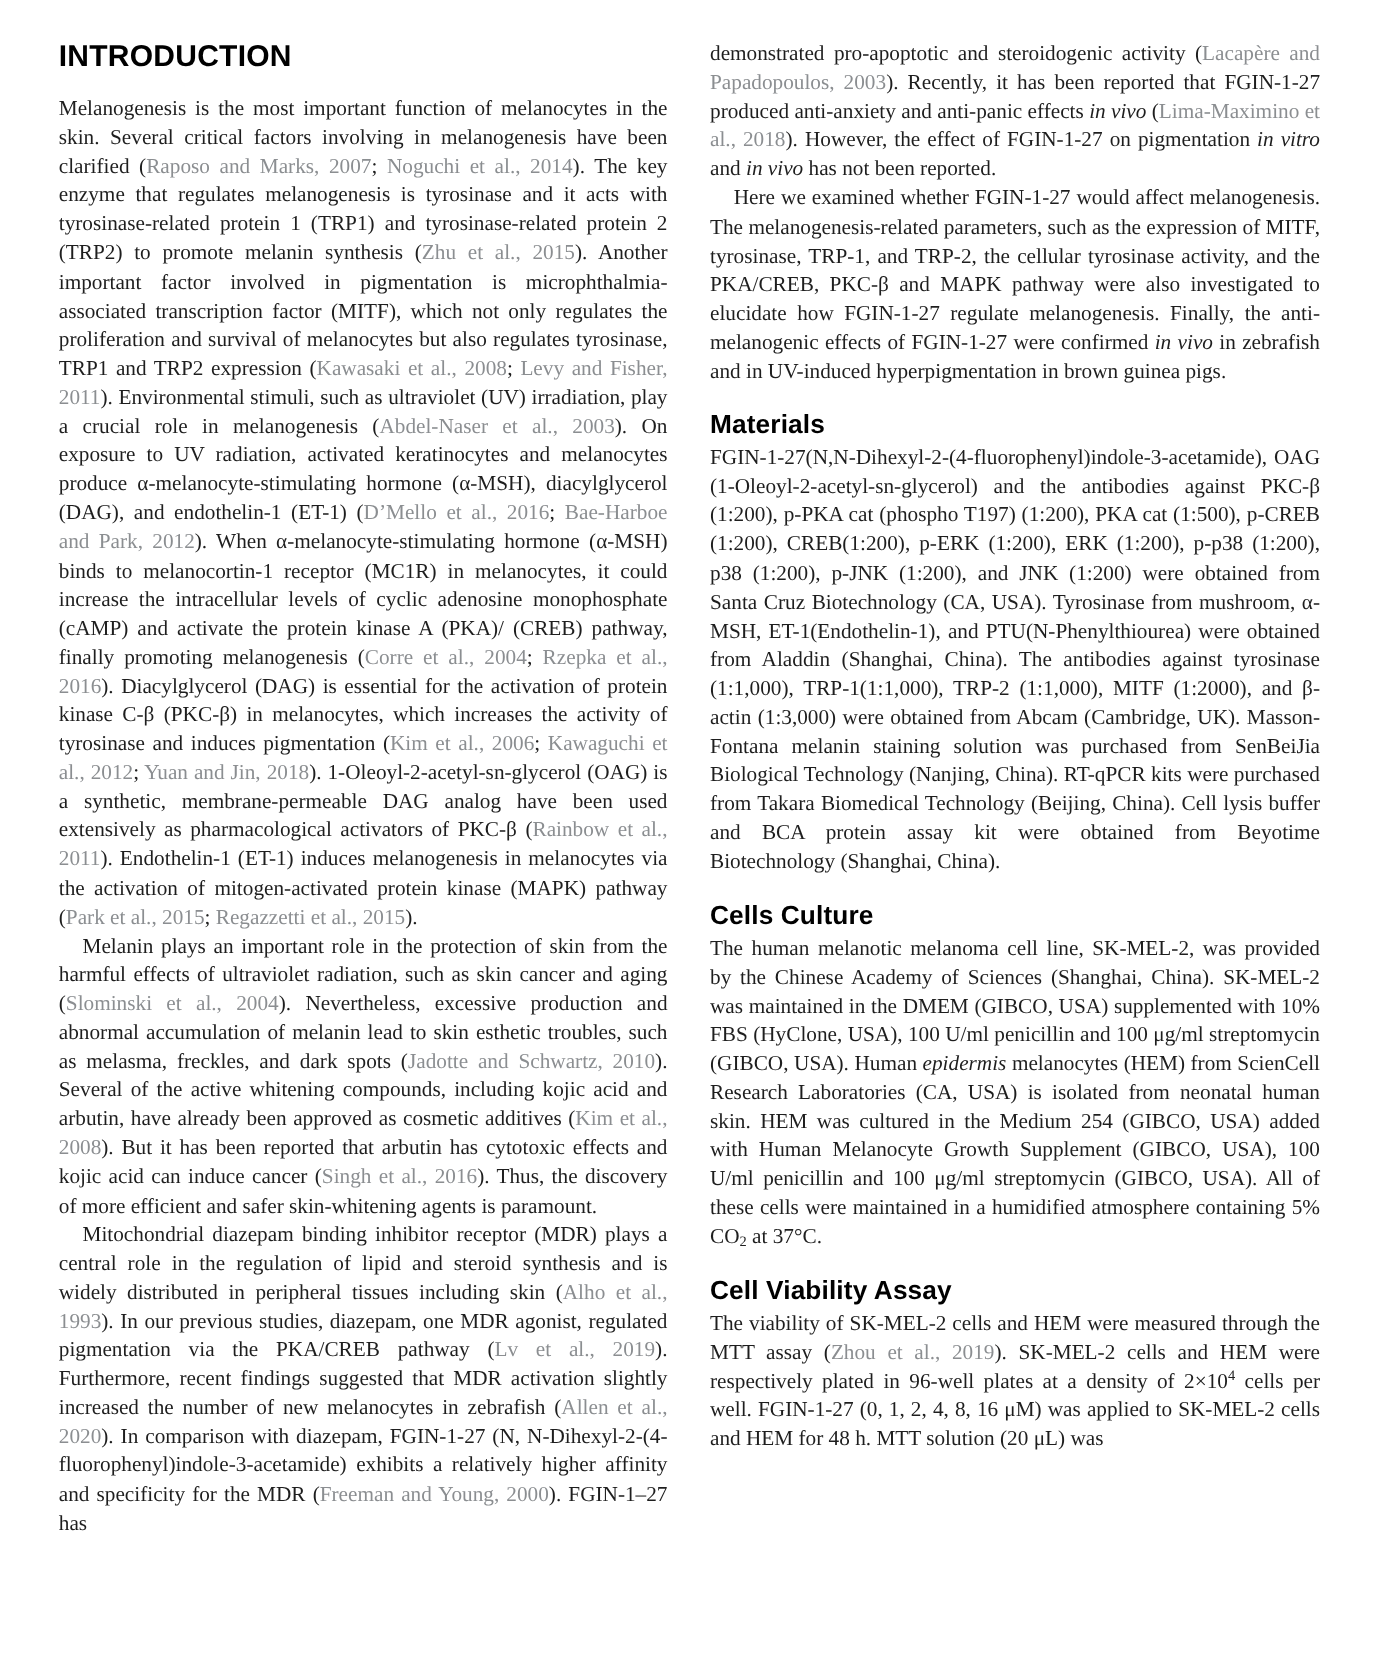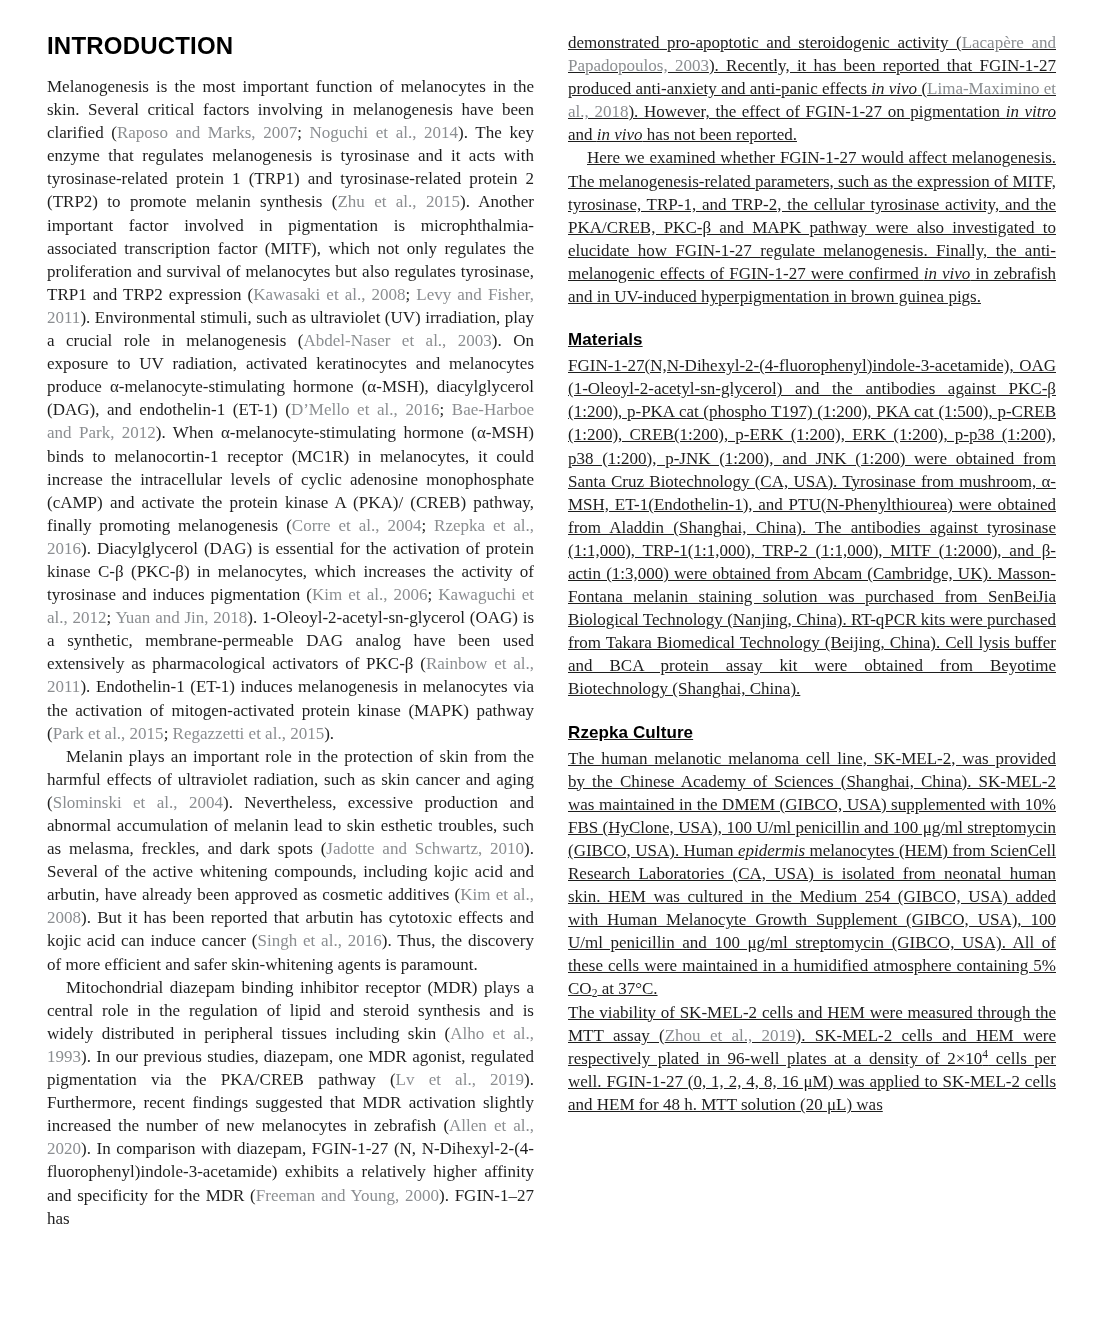--- a/index.html
+++ b/index.html
@@ -13,40 +13,40 @@
     padding:31px 44px 0 47px;
     display:flex;
     gap:34px;
     font-family:"Liberation Serif", serif;
     font-size:17px;
     line-height:23.1px;
     color:var(--ink,#1e1e1e);
   }
   .col { box-sizing:border-box; }
   .col.left  { width:487px; }
-  .col.right { width:488px;text-decoration:underline; }
+  .col.right { width:488px; }
 
   .col p { margin:0; text-align:justify; }
   .col p.indent { text-indent:19px; }
 
   .h1 {
     font-family:"Liberation Sans", sans-serif;
     font-weight:bold;
     font-size:24px;
     line-height:26px;
     letter-spacing:0.2px;
     color:var(--head,#000000);
     margin:56px 0 16px 0;
   }
   .col > .h1:first-child { margin-top:2px; }
 
   .h2 {
     font-family:"Liberation Sans", sans-serif;
     font-weight:bold;
-    font-size:17px;
+    font-size:21px;
     line-height:23px;
     letter-spacing:0.1px;
     color:var(--head,#000000);
     margin:20px 0 3px 0;
   }
 
   .cite { color:var(--cite,#8b8e91); }
   i { font-style:italic; }
   sub, sup { font-size:68%; line-height:0; }
   sub { vertical-align:-0.25em; }
@@ -60,17 +60,18 @@
       <div class="h1">INTRODUCTION</div>
       <p><span>Melanogenesis is the most important function of melanocytes in the skin. Several critical factors involving in melanogenesis have been clarified (</span><span class="cite">Raposo and Marks, 2007</span><span>; </span><span class="cite">Noguchi et al., 2014</span><span>). The key enzyme that regulates melanogenesis is tyrosinase and it acts with tyrosinase-related protein 1 (TRP1) and tyrosinase-related protein 2 (TRP2) to promote melanin synthesis (</span><span class="cite">Zhu et al., 2015</span><span>). Another important factor involved in pigmentation is microphthalmia-associated transcription factor (MITF), which not only regulates the proliferation and survival of melanocytes but also regulates tyrosinase, TRP1 and TRP2 expression (</span><span class="cite">Kawasaki et al., 2008</span><span>; </span><span class="cite">Levy and Fisher, 2011</span><span>). Environmental stimuli, such as ultraviolet (UV) irradiation, play a crucial role in melanogenesis (</span><span class="cite">Abdel-Naser et al., 2003</span><span>). On exposure to UV radiation, activated keratinocytes and melanocytes produce α-melanocyte-stimulating hormone (α-MSH), diacylglycerol (DAG), and endothelin-1 (ET-1) (</span><span class="cite">D’Mello et al., 2016</span><span>; </span><span class="cite">Bae-Harboe and Park, 2012</span><span>). When α-melanocyte-stimulating hormone (α-MSH) binds to melanocortin-1 receptor (MC1R) in melanocytes, it could increase the intracellular levels of cyclic adenosine monophosphate (cAMP) and activate the protein kinase A (PKA)/ (CREB) pathway, finally promoting melanogenesis (</span><span class="cite">Corre et al., 2004</span><span>; </span><span class="cite">Rzepka et al., 2016</span><span>). Diacylglycerol (DAG) is essential for the activation of protein kinase C-β (PKC-β) in melanocytes, which increases the activity of tyrosinase and induces pigmentation (</span><span class="cite">Kim et al., 2006</span><span>; </span><span class="cite">Kawaguchi et al., 2012</span><span>; </span><span class="cite">Yuan and Jin, 2018</span><span>). 1-Oleoyl-2-acetyl-sn-glycerol (OAG) is a synthetic, membrane-permeable DAG analog have been used extensively as pharmacological activators of PKC-β (</span><span class="cite">Rainbow et al., 2011</span><span>). Endothelin-1 (ET-1) induces melanogenesis in melanocytes via the activation of mitogen-activated protein kinase (MAPK) pathway (</span><span class="cite">Park et al., 2015</span><span>; </span><span class="cite">Regazzetti et al., 2015</span><span>).</span></p>
       <p class="indent"><span>Melanin plays an important role in the protection of skin from the harmful effects of ultraviolet radiation, such as skin cancer and aging (</span><span class="cite">Slominski et al., 2004</span><span>). Nevertheless, excessive production and abnormal accumulation of melanin lead to skin esthetic troubles, such as melasma, freckles, and dark spots (</span><span class="cite">Jadotte and Schwartz, 2010</span><span>). Several of the active whitening compounds, including kojic acid and arbutin, have already been approved as cosmetic additives (</span><span class="cite">Kim et al., 2008</span><span>). But it has been reported that arbutin has cytotoxic effects and kojic acid can induce cancer (</span><span class="cite">Singh et al., 2016</span><span>). Thus, the discovery of more efficient and safer skin-whitening agents is paramount.</span></p>
       <p class="indent"><span>Mitochondrial diazepam binding inhibitor receptor (MDR) plays a central role in the regulation of lipid and steroid synthesis and is widely distributed in peripheral tissues including skin (</span><span class="cite">Alho et al., 1993</span><span>). In our previous studies, diazepam, one MDR agonist, regulated pigmentation via the PKA/CREB pathway (</span><span class="cite">Lv et al., 2019</span><span>). Furthermore, recent findings suggested that MDR activation slightly increased the number of new melanocytes in zebrafish (</span><span class="cite">Allen et al., 2020</span><span>). In comparison with diazepam, FGIN-1-27 (N, N-Dihexyl-2-(4-fluorophenyl)indole-3-acetamide) exhibits a relatively higher affinity and specificity for the MDR (</span><span class="cite">Freeman and Young, 2000</span><span>). FGIN-1–27 has</span></p>
     </div>
   <div class="col right">
       <p><span>demonstrated pro-apoptotic and steroidogenic activity (</span><span class="cite">Lacapère and Papadopoulos, 2003</span><span>). Recently, it has been reported that FGIN-1-27 produced anti-anxiety and anti-panic effects </span><i>in vivo</i><span> (</span><span class="cite">Lima-Maximino et al., 2018</span><span>). However, the effect of FGIN-1-27 on pigmentation </span><i>in vitro</i><span> and </span><i>in vivo</i><span> has not been reported.</span></p>
       <p class="indent"><span>Here we examined whether FGIN-1-27 would affect melanogenesis. The melanogenesis-related parameters, such as the expression of MITF, tyrosinase, TRP-1, and TRP-2, the cellular tyrosinase activity, and the PKA/CREB, PKC-β and MAPK pathway were also investigated to elucidate how FGIN-1-27 regulate melanogenesis. Finally, the anti-melanogenic effects of FGIN-1-27 were confirmed </span><i>in vivo</i><span> in zebrafish and in UV-induced hyperpigmentation in brown guinea pigs.</span></p>
       <div class="h2">Materials</div>
       <p><span>FGIN-1-27(N,N-Dihexyl-2-(4-fluorophenyl)indole-3-acetamide), OAG (1-Oleoyl-2-acetyl-sn-glycerol) and the antibodies against PKC-β (1:200), p-PKA cat (phospho T197) (1:200), PKA cat (1:500), p-CREB (1:200), CREB(1:200), p-ERK (1:200), ERK (1:200), p-p38 (1:200), p38 (1:200), p-JNK (1:200), and JNK (1:200) were obtained from Santa Cruz Biotechnology (CA, USA). Tyrosinase from mushroom, α-MSH, ET-1(Endothelin-1), and PTU(N-Phenylthiourea) were obtained from Aladdin (Shanghai, China). The antibodies against tyrosinase (1:1,000), TRP-1(1:1,000), TRP-2 (1:1,000), MITF (1:2000), and β-actin (1:3,000) were obtained from Abcam (Cambridge, UK). Masson-Fontana melanin staining solution was purchased from SenBeiJia Biological Technology (Nanjing, China). RT-qPCR kits were purchased from Takara Biomedical Technology (Beijing, China). Cell lysis buffer and BCA protein assay kit were obtained from Beyotime Biotechnology (Shanghai, China).</span></p>
-      <div class="h2">Rzepka Culture</div>
+      <div class="h2">Cells Culture</div>
       <p><span>The human melanotic melanoma cell line, SK-MEL-2, was provided by the Chinese Academy of Sciences (Shanghai, China). SK-MEL-2 was maintained in the DMEM (GIBCO, USA) supplemented with 10% FBS (HyClone, USA), 100 U/ml penicillin and 100 μg/ml streptomycin (GIBCO, USA). Human </span><i>epidermis</i><span> melanocytes (HEM) from ScienCell Research Laboratories (CA, USA) is isolated from neonatal human skin. HEM was cultured in the Medium 254 (GIBCO, USA) added with Human Melanocyte Growth Supplement (GIBCO, USA), 100 U/ml penicillin and 100 μg/ml streptomycin (GIBCO, USA). All of these cells were maintained in a humidified atmosphere containing 5% CO</span><sub>2</sub><span> at 37°C.</span></p>
+      <div class="h2">Cell Viability Assay</div>
       <p><span>The viability of SK-MEL-2 cells and HEM were measured through the MTT assay (</span><span class="cite">Zhou et al., 2019</span><span>). SK-MEL-2 cells and HEM were respectively plated in 96-well plates at a density of 2×10</span><sup>4</sup><span> cells per well. FGIN-1-27 (0, 1, 2, 4, 8, 16 μM) was applied to SK-MEL-2 cells and HEM for 48 h. MTT solution (20 μL) was</span></p>
     </div>
 </div>
 
 </body></html>

